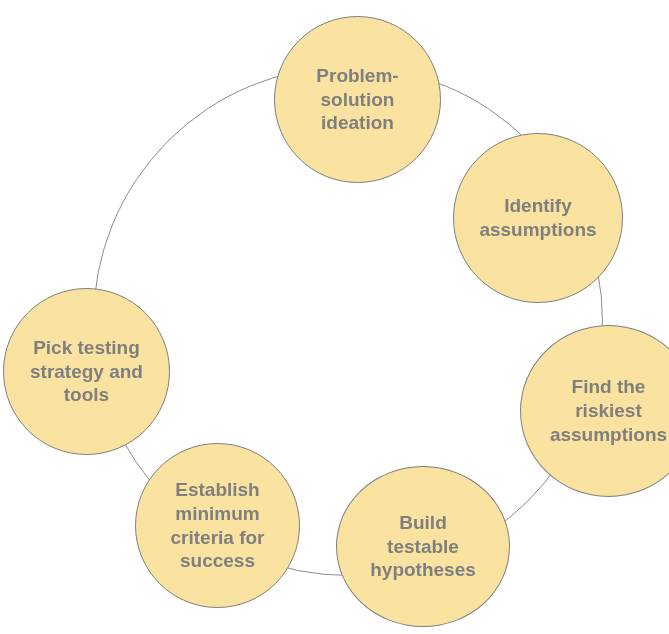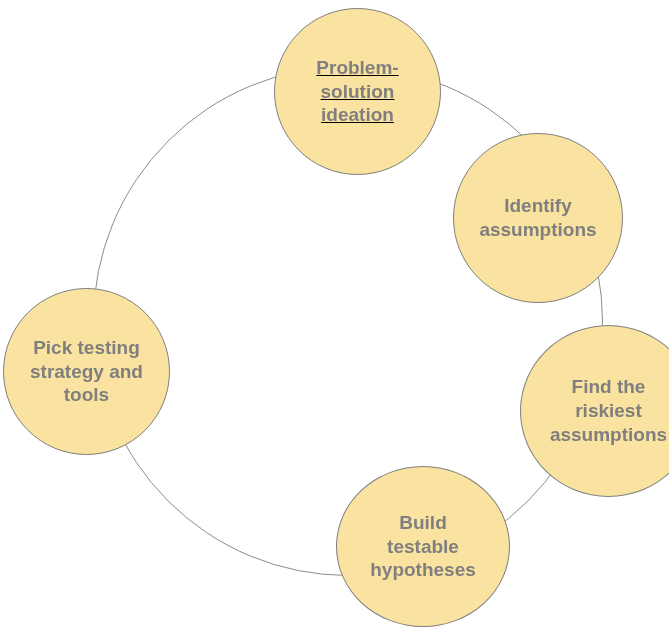--- a/index.html
+++ b/index.html
@@ -46,21 +46,21 @@
     color: var(--label-text);
   }
 </style>
 </head>
 <body>
 
 <div class="canvas">
 
   <div class="ring"></div>
 
-  <div class="step" style="left:274px; top:8px; width:167px; height:167px;text-decoration:underline;">
+  <div class="step" style="left:274px; top:16px; width:167px; height:167px;">
     <span class="step-label">Problem-
 solution
 ideation</span>
   </div>
 
   <div class="step" style="left:453px; top:133px; width:170px; height:170px;">
     <span class="step-label">Identify
 assumptions</span>
   </div>
 
@@ -69,20 +69,26 @@
 riskiest
 assumptions</span>
   </div>
 
   <div class="step" style="left:336px; top:466px; width:174px; height:161px;">
     <span class="step-label">Build
 testable
 hypotheses</span>
   </div>
 
+  <div class="step" style="left:135px; top:443px; width:165px; height:165px;">
+    <span class="step-label">Establish
+minimum
+criteria for
+success</span>
+  </div>
 
   <div class="step" style="left:3px; top:288px; width:167px; height:167px;">
     <span class="step-label">Pick testing
 strategy and
 tools</span>
   </div>
 
 
 </div>
 

